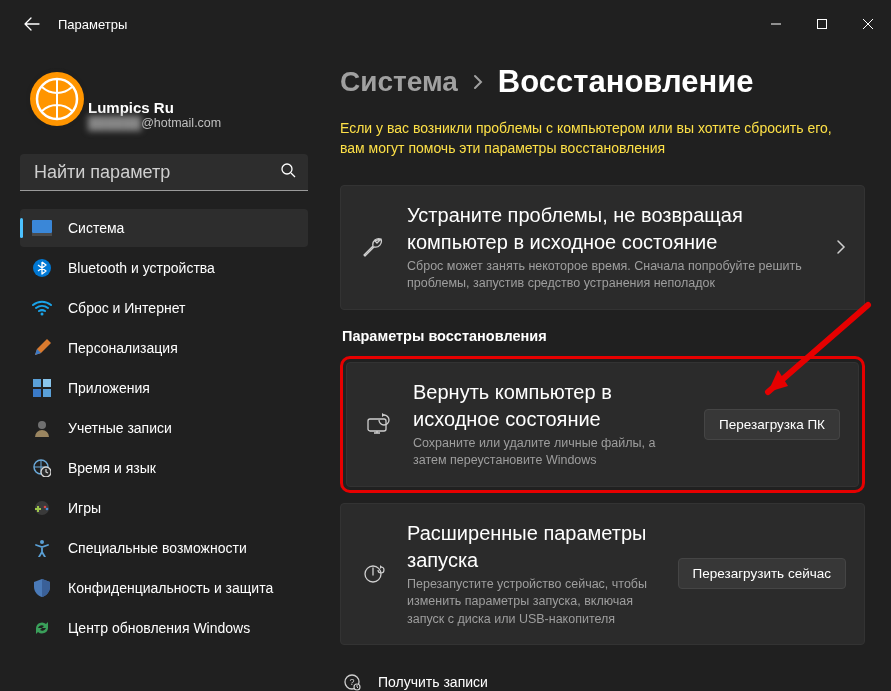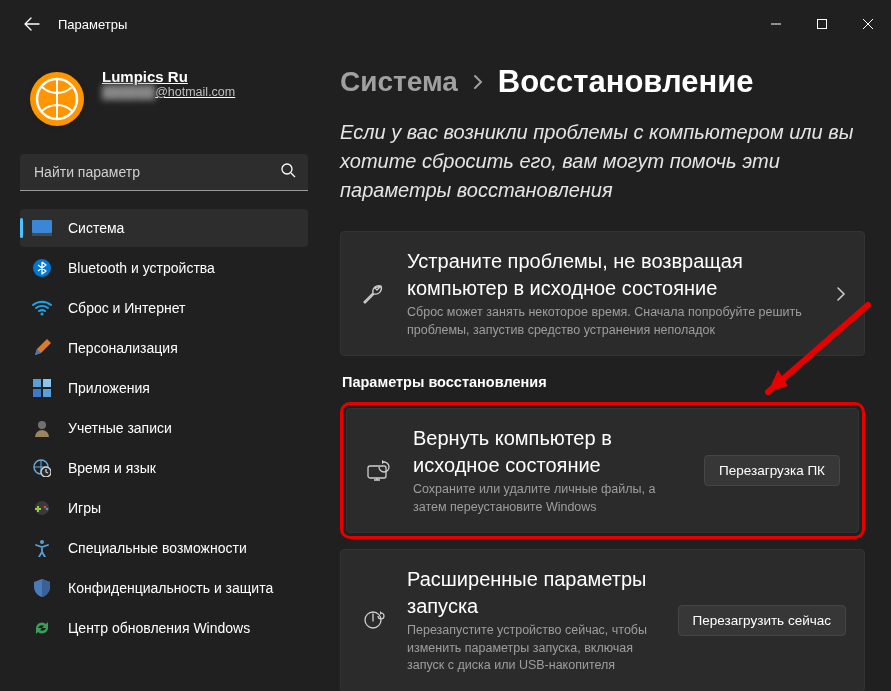--- a/index.html
+++ b/index.html
@@ -15,54 +15,54 @@
   height: 48px;
   display: flex; align-items: center;
   padding-left: 12px;
 }
 .titlebar .back { width: 40px; height: 40px; display:flex; align-items:center; justify-content:center; color:#fff; }
 .titlebar .title { font-size: 13px; font-weight: 400; margin-left: 6px; }
 .titlebar .winbtns { margin-left: auto; display:flex; }
 .titlebar .winbtn { width: 46px; height: 32px; display:flex; align-items:center; justify-content:center; color:#fff; }
 .layout { display:flex; height: calc(691px - 48px); }
 .sidebar { width: 320px; padding: 0 12px 12px 20px; }
-.profile { display:flex; align-items:flex-start; gap: 14px; margin: 20px 0 24px 6px; text-decoration: underline; }
+.profile { display:flex; align-items:flex-end; gap: 0; margin: 20px 0 24px 6px; }
 .avatar { width: 62px; height: 62px; border-radius: 50%; background:#1f1f1f; display:flex; align-items:center; justify-content:center; }
 .profile-name { font-size: 15px; font-weight: 600; }
 .profile-email { font-size: 12.5px; color:#bfbfbf; }
 .profile-email .blur { filter: blur(3px); color:#888; }
 .search-box {
   position: relative; margin-bottom: 18px;
   background:#2d2d2d; border-bottom: 1px solid #9a9a9a;
   border-radius: 4px 4px 0 0;
 }
 .search-box input {
   width: 100%; height: 36px; background: transparent; border: none;
-  color:#fff; font-size: 14px; padding: 0 40px 0 14px; outline:none;
+  color:#fff; font-size: 18px; padding: 0 40px 0 14px; outline:none;
 }
 .search-box input::placeholder { color:#cfcfcf; }
 .search-box .search-ic { position:absolute; right:12px; top:50%; transform:translateY(-50%); color:#fff; }
 .nav { display:flex; flex-direction:column; gap: 2px; }
 .nav-item {
   height: 38px; display:flex; align-items:center; gap: 16px;
   padding: 0 12px; border-radius: 4px; font-size: 14px; color:#fff;
   position:relative; cursor:default;
 }
 .nav-item.selected { background:#2d2d2d; }
 .nav-item.selected::before {
   content:""; position:absolute; left:0; top:9px; bottom:9px; width:3px;
   background:#4cc2ff; border-radius: 2px;
 }
 .nav-item .ic { width:20px; height:20px; display:flex; align-items:center; justify-content:center; flex-shrink:0; }
 .main { flex:1; padding: 16px 26px 0 20px; overflow:hidden; }
 .breadcrumb { display:flex; align-items:center; gap: 14px; margin-bottom: 18px; }
 .breadcrumb .bc1 { font-size: 28px; font-weight: 600; color:#a0a0a0; }
 .breadcrumb .chev { color:#a0a0a0; }
 .breadcrumb .bc2 { font-size: 31px; font-weight: 600; color:#fff; }
-.description { font-size: 20px; color:#e5e5e5; line-height: 1.45; margin-bottom: 26px; max-width: 520px; font-style: italic; }
+.description { font-size: 14px; color:#fde047; line-height: 1.45; margin-bottom: 26px; max-width: 520px; }
 .card {
   background:#2b2b2b; border: 1px solid #333; border-radius: 4px;
   padding: 16px 18px; display:flex; align-items:center; gap: 20px;
   margin-bottom: 12px;
 }
 .card .card-ic { width: 28px; display:flex; align-items:center; justify-content:center; color:#dcdcdc; flex-shrink:0; }
 .card .card-content { flex:1; }
 .card .card-title { font-size: 20px; font-weight: 400; color:#fff; margin-bottom: 2px; line-height:1.35; }
 .card .card-sub { font-size: 12.5px; color:#9e9e9e; line-height:1.4; }
 .card .chev-right { color:#cfcfcf; }

